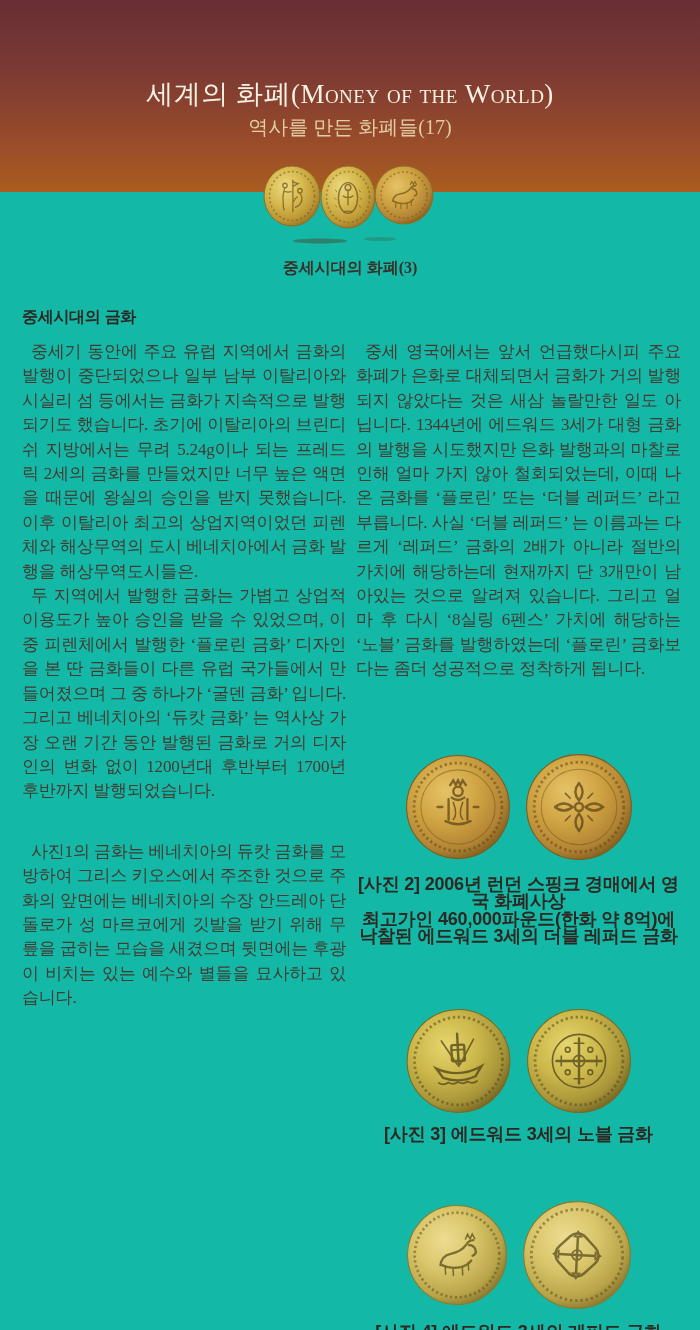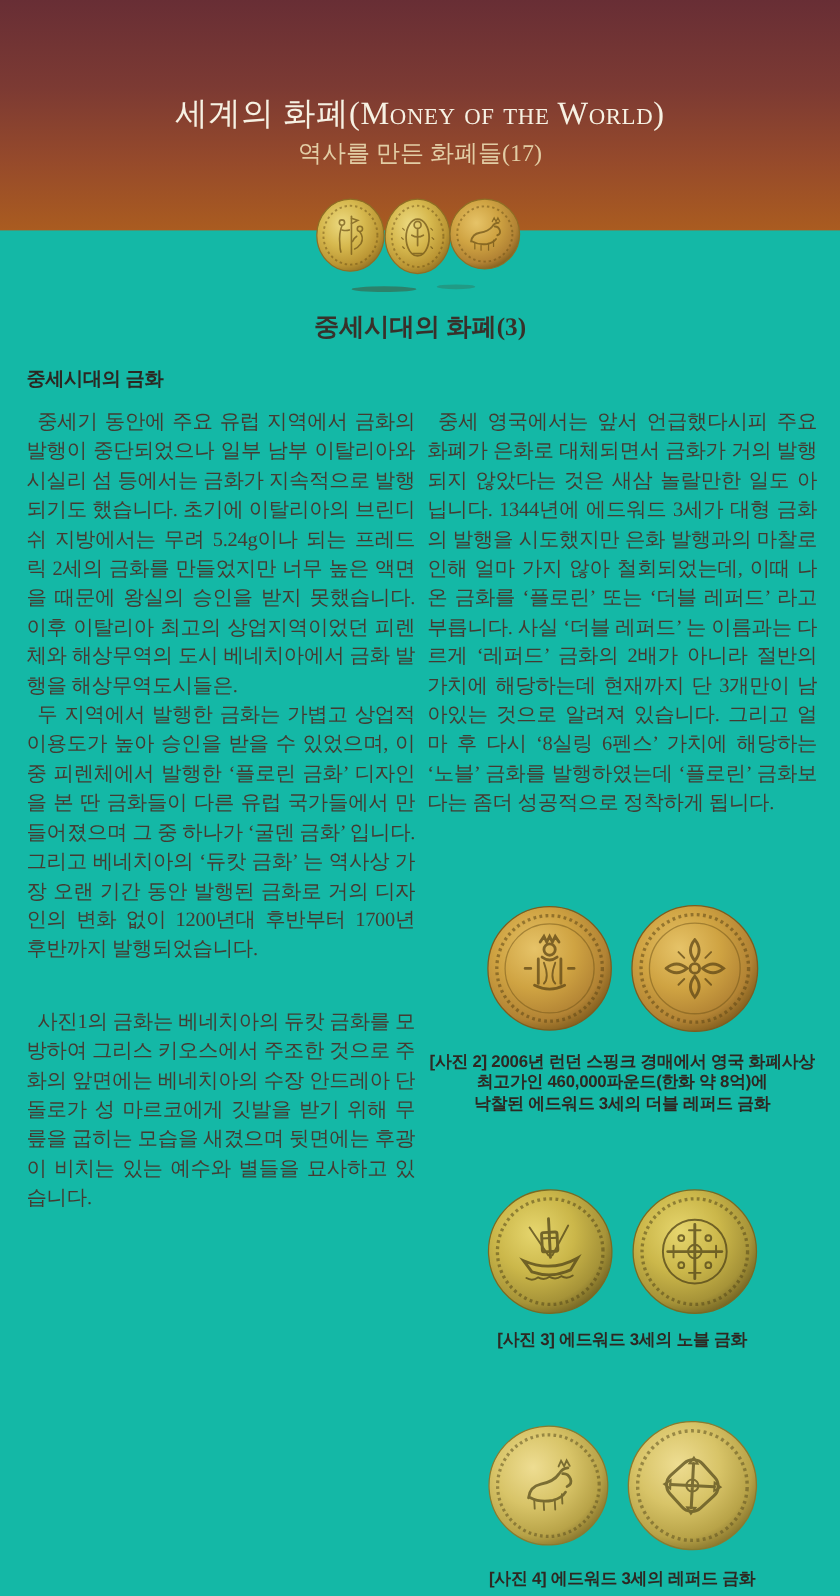--- a/index.html
+++ b/index.html
@@ -16,21 +16,21 @@
   }
   .m-title {
     padding-top:79px; font-size:27px; line-height:30px;
     font-variant:small-caps; color:#f6f1e3; letter-spacing:.5px;
   }
   .m-subtitle { margin-top:5px; font-size:20px; color:#e2cda5; }
   .top-coins { position:absolute; top:165px; left:50%; transform:translateX(-50%); }
   
   .section-title {
     position:absolute; top:258px; left:0; width:700px; margin:0;
-    text-align:center; font-size:21px; font-weight:600; color:#38312a;
+    text-align:center; font-size:16px; font-weight:600; color:#38312a;
   }
   
   .col {
     position:absolute; font-size:17px; line-height:24.4px; color:#443b32;
     text-align:justify; letter-spacing:-0.2px;
   }
   .col-left  { left:22px;  top:303px; width:324px; }
   .col-right { left:356px; top:340px; width:325px; }
   .col p { margin:0; text-indent:9px; }
   .col p.gap  { margin-top:22px; }
@@ -39,21 +39,21 @@
     margin:0 0 9px 0; text-indent:0; text-align:left;
     font-family:"Liberation Sans","DejaVu Sans",sans-serif;
     font-size:16px; font-weight:bold; line-height:28px;
     color:#2c2722; letter-spacing:-0.3px;
   }
   
   .coin-figure { margin:0; text-align:center; }
   .coin-pair { display:flex; justify-content:center; align-items:center; gap:14px; }
   .fig-caption {
     font-family:"Liberation Sans","DejaVu Sans",sans-serif;
-    font-size:14px; font-weight:bold; color:#2e2822;
+    font-size:18px; font-weight:bold; color:#2e2822;
     line-height:17.5px; white-space:pre-line; text-align:center;
     text-indent:0;
   }
   #fig1 { margin-top:46px; } #fig1 .fig-caption { margin-top:22px; }
   #fig2 { margin-top:70px; } #fig2 .fig-caption { margin-top:14px; }
   #fig3 { margin-top:62px; } #fig3 .fig-caption { margin-top:12px; }
   #fig4 { margin-top:56px; } #fig4 .fig-caption { margin-top:13px; }
   .coin { display:block; }
   .tl { transform:rotate(-3deg); }
   .tr { transform:rotate(3deg); }

